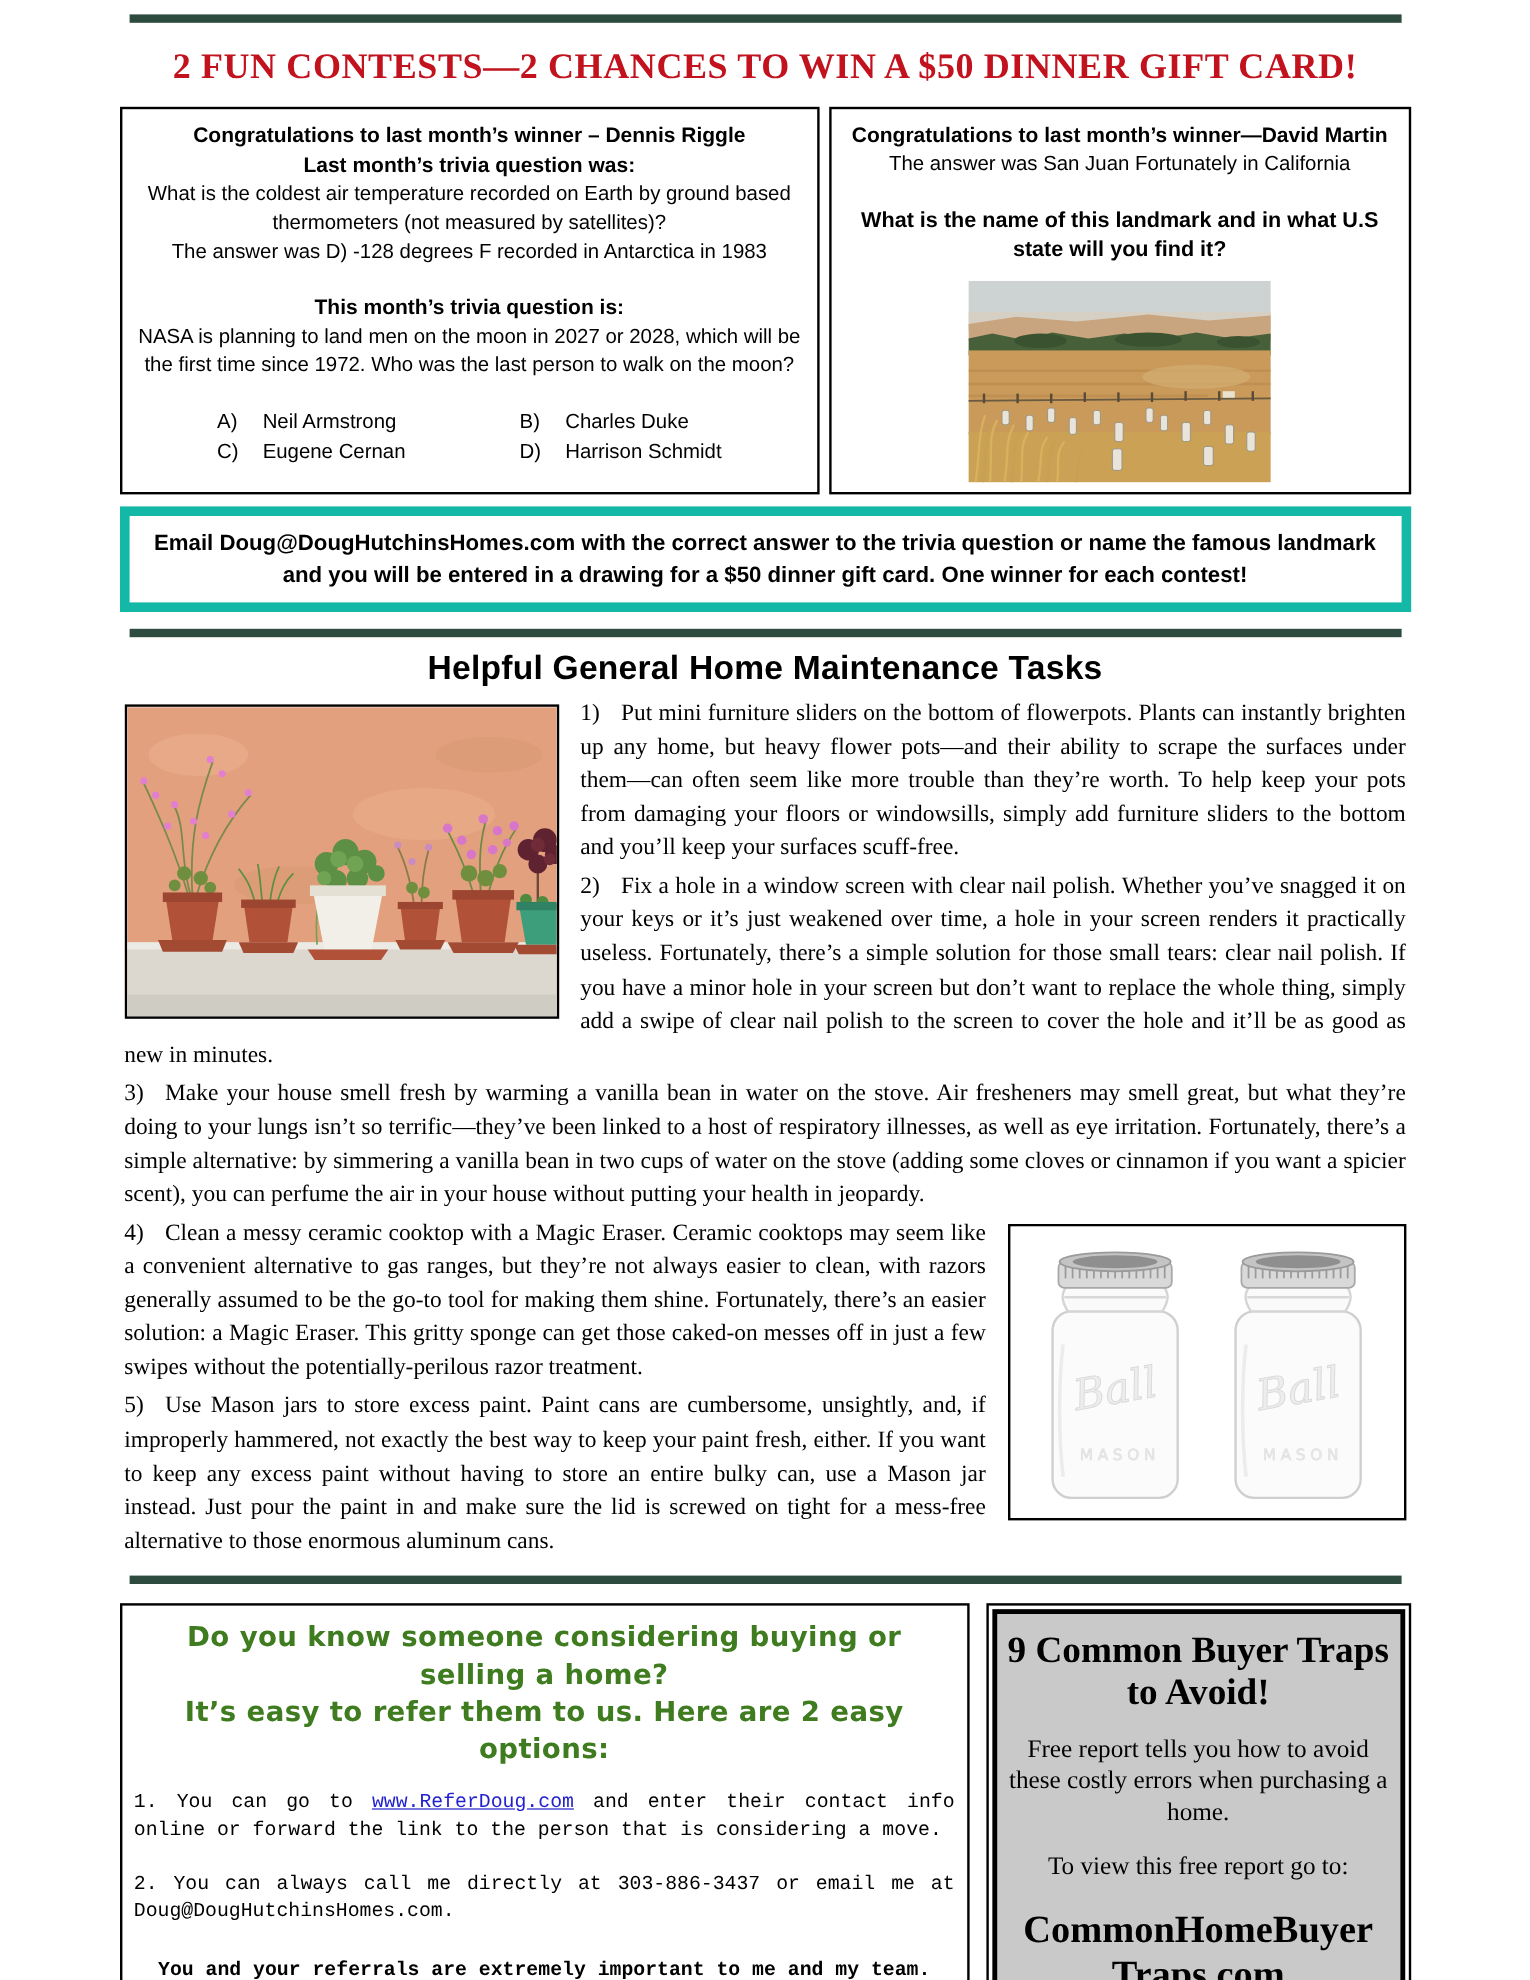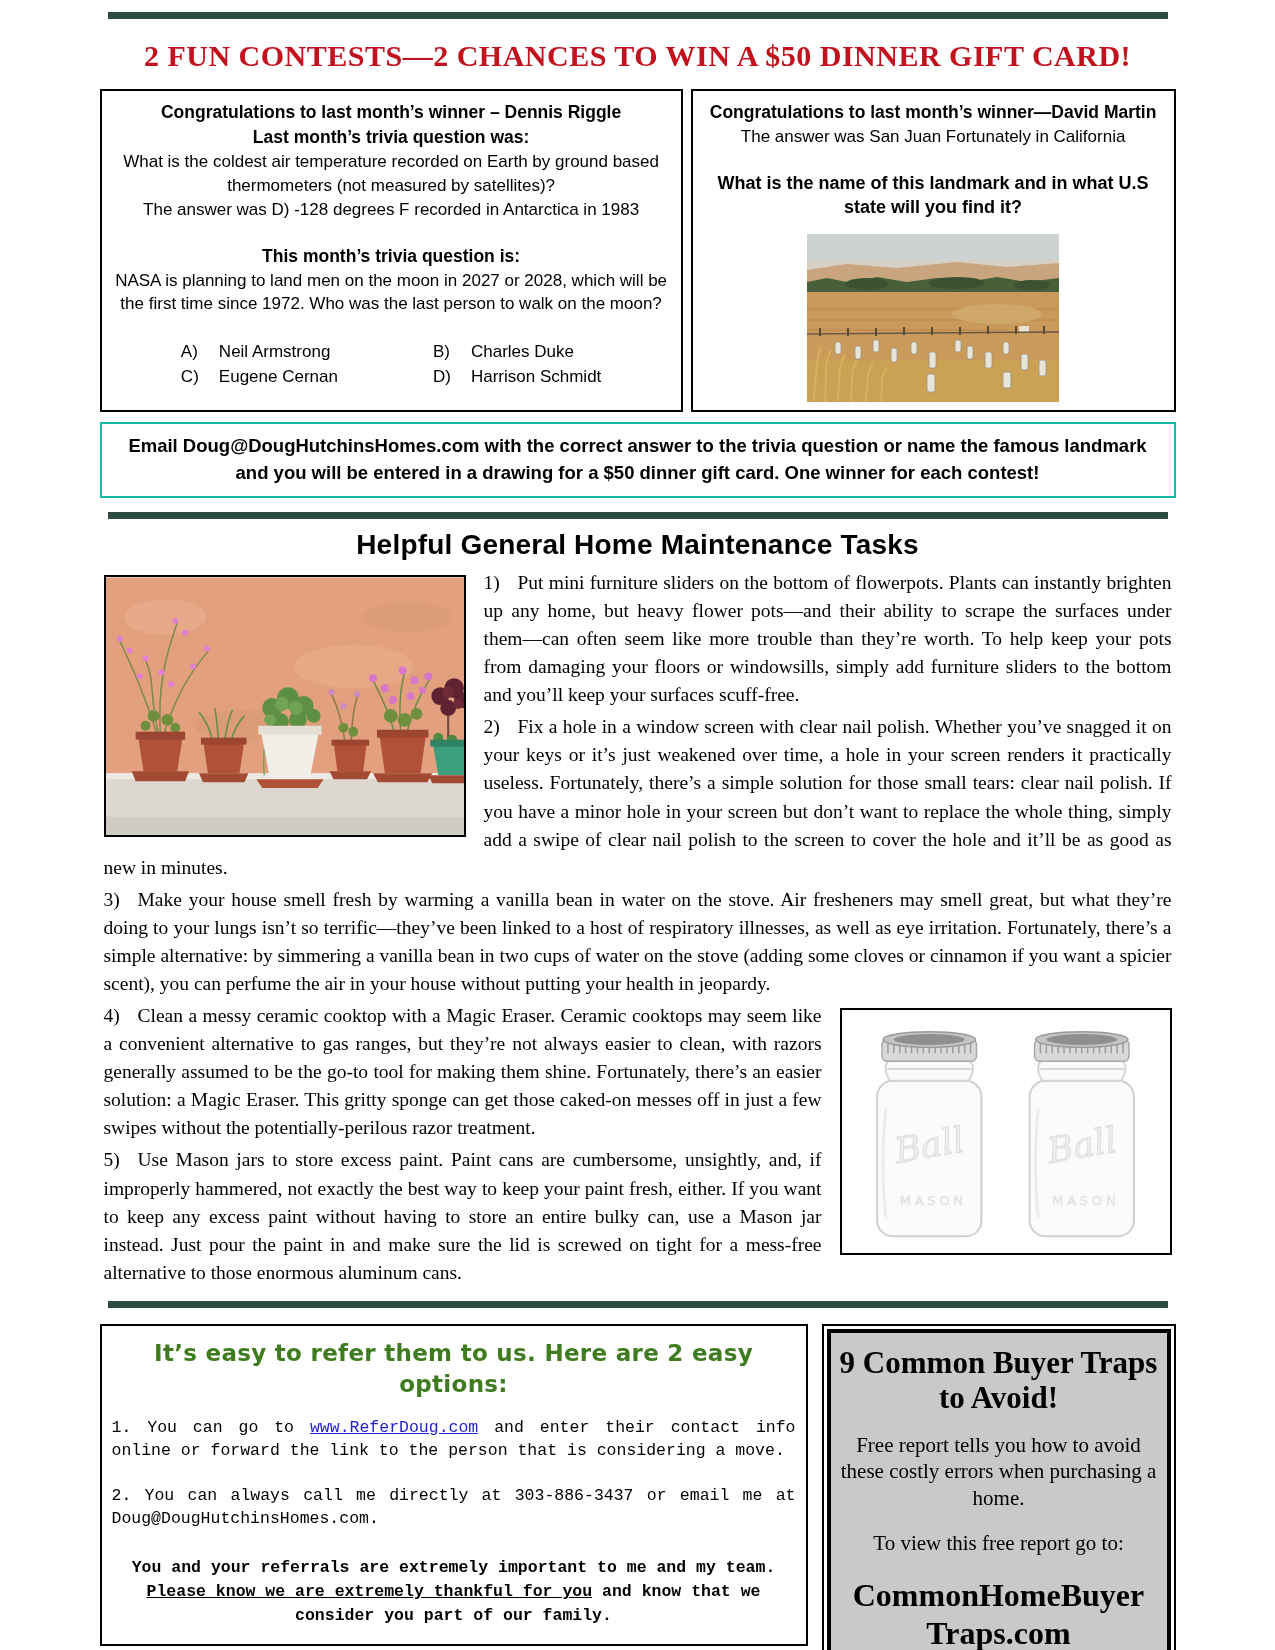--- a/index.html
+++ b/index.html
@@ -18,21 +18,21 @@
   .contest-box.left { flex:0 0 54.2%; }
   .contest-box.right { flex:1; }
   .contest-box .b { font-weight:bold; font-size:17.5px; }
   .contest-box p { margin:1px 0; }
   .spacer { height:20px; }
   .options { display:flex; justify-content:center; gap:95px; margin-top:22px; text-align:left; }
   .options .col p { margin:2px 0; }
   .opt-key { display:inline-block; width:38px; }
   .landmark-wrap { margin-top:14px; display:flex; justify-content:center; }
 
-  .email-banner { border:2px solid #14b8a6; margin:10px 32px 0; padding:9px 12px; text-align:center;
+  .email-banner { border:8px solid #14b8a6; margin:10px 32px 0; padding:9px 12px; text-align:center;
     font-weight:bold; font-size:18.5px; line-height:1.45; }
 
   .rule.mid { margin-top:14px; }
   .maint-heading { text-align:center; font-weight:bold; font-size:28px; margin-top:10px; letter-spacing:.2px; }
 
   .maint-body { margin:8px 36px 0; font-family:"Liberation Serif", serif; font-size:19.5px;
     line-height:1.44; text-align:justify; }
   .maint-body p { margin:2px 0 4px; }
   .photo-left { float:left; width:362px; height:262px; border:2px solid #000; margin:6px 18px 8px 0; }
   .photo-right { float:right; width:332px; height:247px; border:2px solid #000; margin:6px 0 8px 18px; background:#fff; }
@@ -365,20 +365,21 @@
 
     <p><span class="num">4)</span><span>Clean a messy ceramic cooktop with a Magic Eraser.  Ceramic cooktops may seem like a convenient alternative to gas ranges, but they’re not always easier to clean, with razors generally assumed to be the go-to tool for making them shine. Fortunately, there’s an easier solution: a Magic Eraser. This gritty sponge can get those caked-on messes off in just a few swipes without the potentially-perilous razor treatment.</span></p>
     <p><span class="num">5)</span><span>Use Mason jars to store excess paint.  Paint cans are cumbersome, unsightly, and, if improperly hammered, not exactly the best way to keep your paint fresh, either. If you want to keep any excess paint without having to store an entire bulky can, use a Mason jar instead. Just pour the paint in and make sure the lid is screwed on tight for a mess-free alternative to those enormous aluminum cans.</span></p>
   </div>
 
   <div class="rule low"></div>
 
   <div class="bottom-row">
     <div class="referral-box">
       <div class="referral-heading">
+        <div>Do you know someone considering buying or selling a home?</div>
         <div>It’s easy to refer them to us.  Here are 2 easy options:</div>
       </div>
       <p class="mono opt1"><span>1.   You can go to </span><span class="link">www.ReferDoug.com</span><span> and enter their contact info online or forward the link to the person that is considering a move.</span></p>
       <p class="mono opt2">2. You can always call me directly at 303-886-3437 or email me at Doug@DougHutchinsHomes.com.</p>
       <p class="closing"><span>You and your referrals are extremely important to me and my team. </span><span class="u">Please know we are extremely thankful for you</span><span> and know that we consider you part of our family.</span></p>
     </div>
 
     <div class="traps-outer">
       <div class="traps-inner">
         <div class="traps-title">9 Common Buyer Traps to Avoid!</div>

